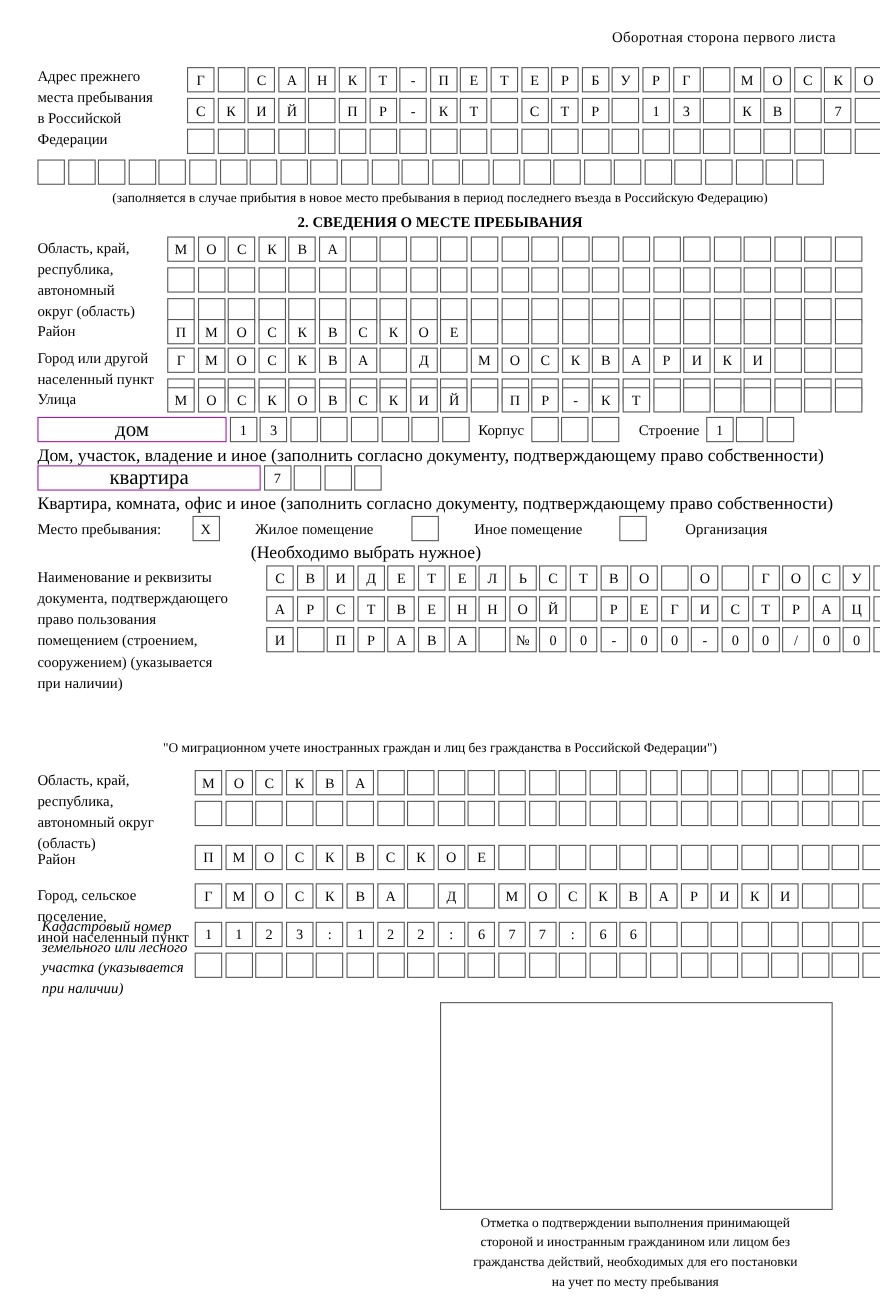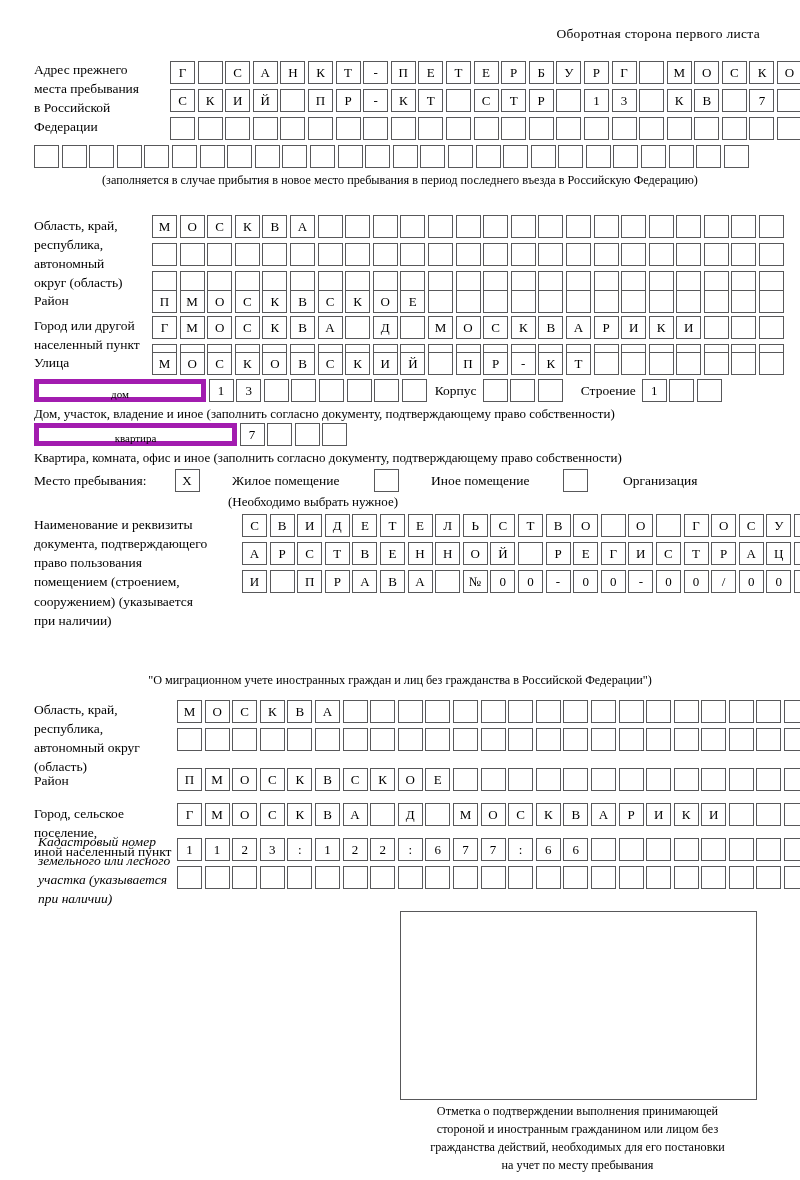--- a/index.html
+++ b/index.html
@@ -49,27 +49,27 @@
   .sect-title {
     font-size: 13.5px;
     font-weight: bold;
     text-align: center;
   }
   .note {
     font-size: 12.2px;
     text-align: center;
   }
   .small {
-    font-size: 13px;
+    font-size: 16px;
   }
   .wide-field {
-    border: 5px solid #a21caf;
+    border: 1px solid #a21caf;
     height: 23px;
     box-sizing: border-box;
-    font-size: 11px;
+    font-size: 19px;
     line-height: 21px;
     text-align: center;
     margin-right: 2.6px;
   }
   .inline {
     display: flex;
     align-items: center;
   }
   .bigbox {
     border: 1px solid #58585a;
@@ -196,20 +196,21 @@
     <div class="bx"></div>
     <div class="bx"></div>
     <div class="bx"></div>
     <div class="bx"></div>
     <div class="bx"></div>
     <div class="bx"></div>
   </div>
 
   <div class="abs note" style="left:34px; top:173px; width:732px;">(заполняется в случае прибытия в новое место пребывания в период последнего въезда в Российскую Федерацию)</div>
 
+  <div class="abs sect-title" style="left:34px; top:194px; width:732px;">2. СВЕДЕНИЯ О МЕСТЕ ПРЕБЫВАНИЯ</div>
 
   <div class="abs" style="left:34px; top:216px; width:118px;">
     <div class="label">Область, край,</div>
     <div class="label">республика,</div>
     <div class="label">автономный</div>
     <div class="label">округ (область)</div>
   </div>
 
   <div class="abs boxes" style="left:152px; top:215px;">
     <div class="bx">М</div>

